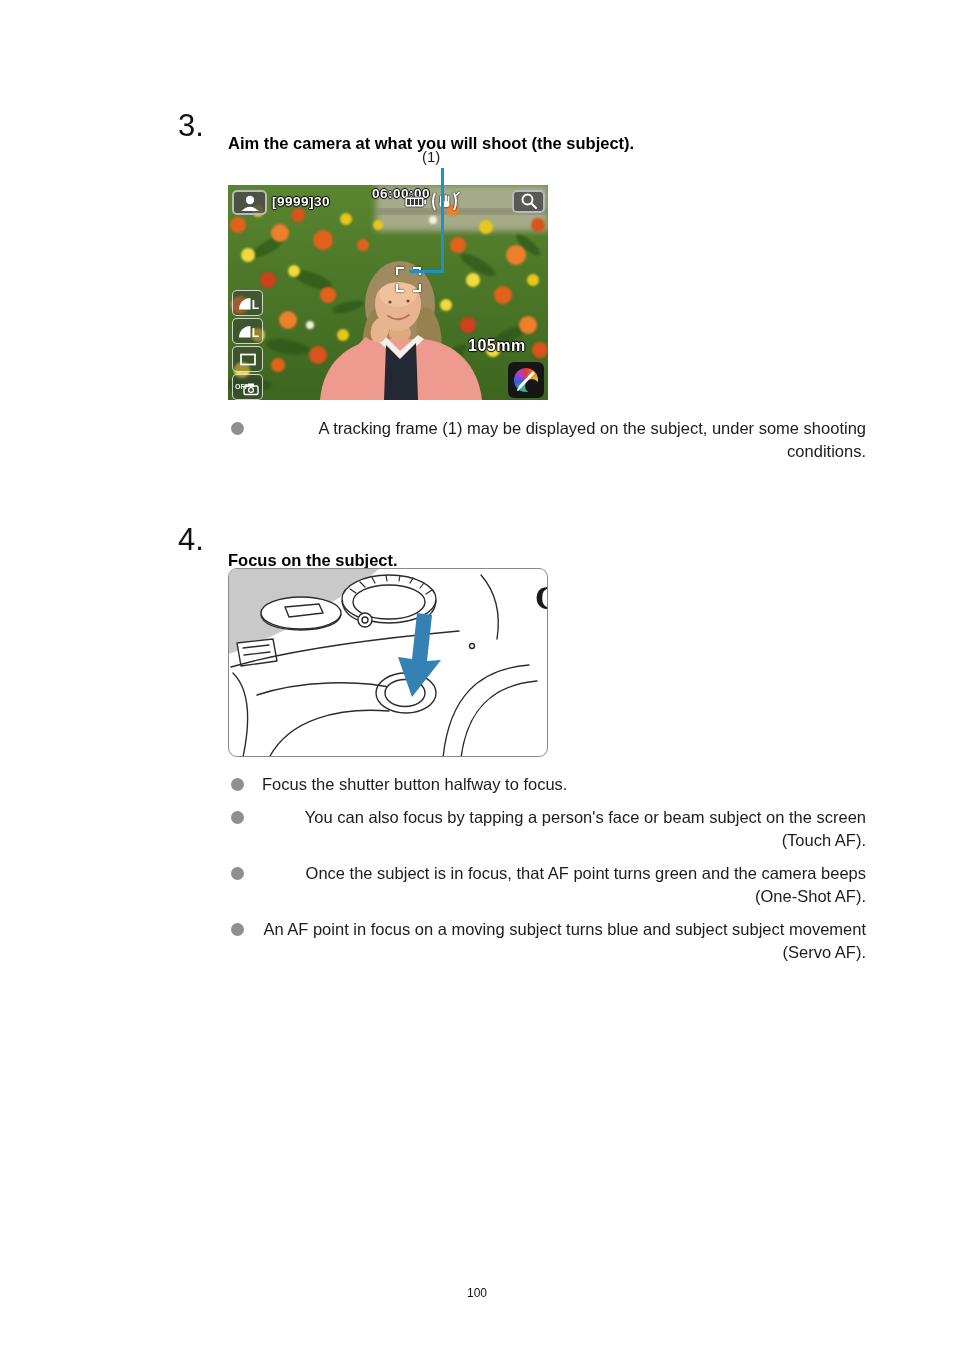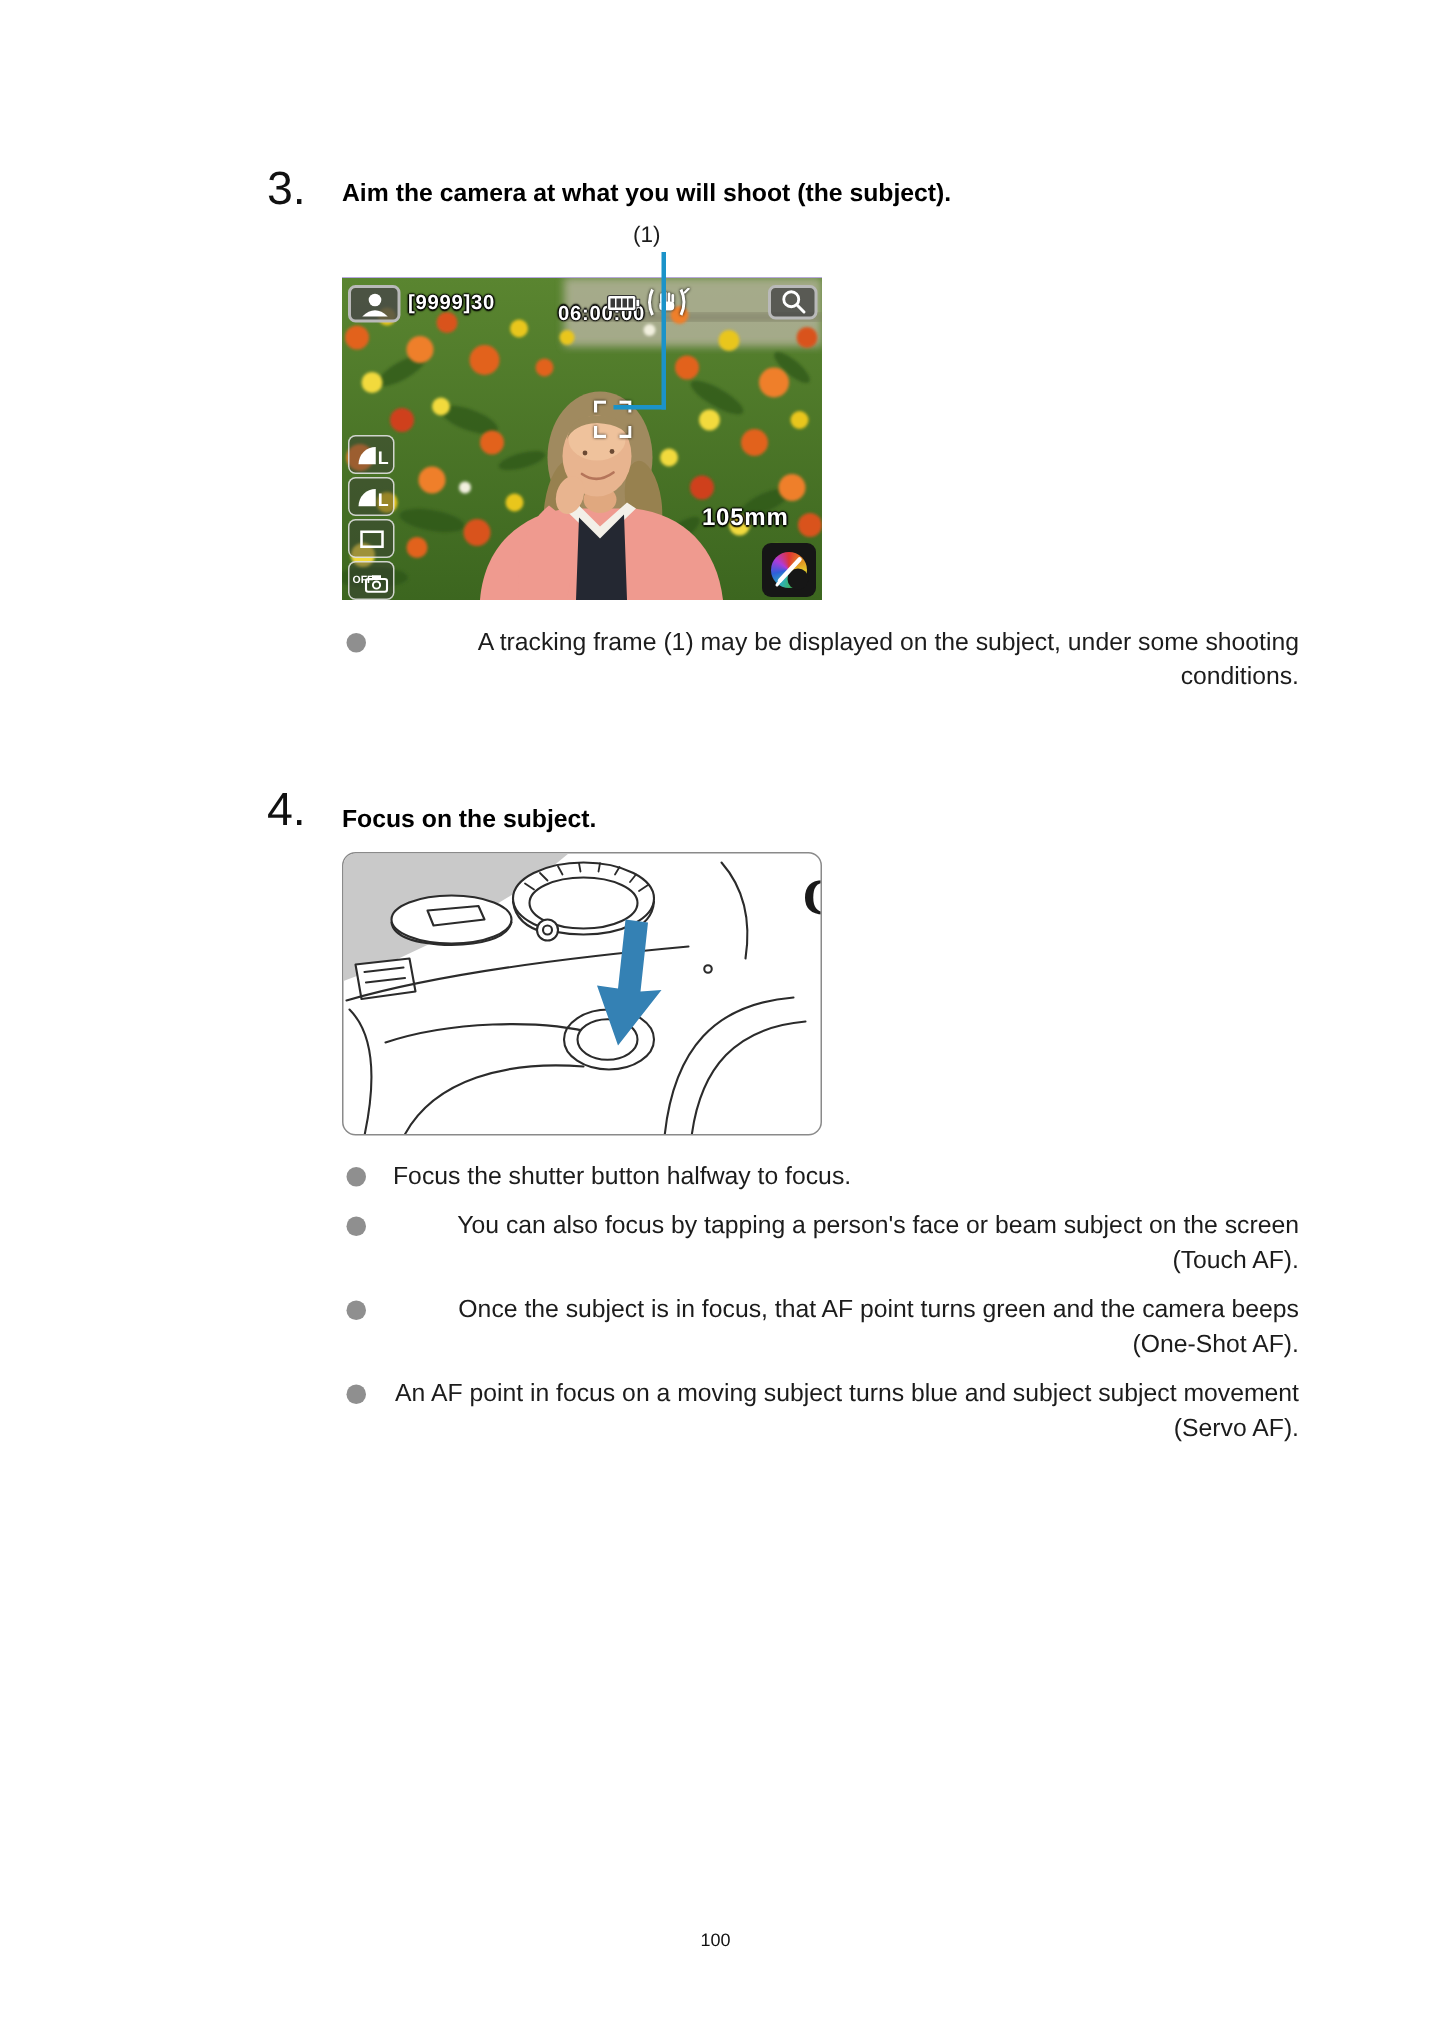--- a/index.html
+++ b/index.html
@@ -1,20 +1,20 @@
 <!DOCTYPE html>
 <html><head>
 <meta charset="utf-8">
 <style>
   html,body{margin:0;padding:0;background:#ffffff;}
   .page{position:relative;width:954px;height:1345px;background:#ffffff;
         font-family:"Liberation Sans",sans-serif;color:#1c1c1c;overflow:hidden;}
 
   .step-num{position:absolute;font-size:31px;font-weight:400;color:#111;}
-  .step-title{position:absolute;font-size:16.5px;font-weight:bold;color:#000;}
+  .step-title{position:absolute;font-size:16.5px;font-weight:bold;color:#000;margin-top:14px;}
 
   .callout-label{position:absolute;font-size:15px;color:#1c1c1c;}
   .callout-vline{position:absolute;width:3px;background:#1b93c9;z-index:6;}
   .callout-hline{position:absolute;height:3px;background:#1b93c9;z-index:6;}
 
   .lcd{position:absolute;left:228px;top:185px;width:320px;height:215px;overflow:hidden;background:#8b5cf6;}
   .lcd svg.photo{position:absolute;left:0;top:0;}
 
   .osd-text{position:absolute;color:#fff;font-weight:bold;font-size:13.5px;letter-spacing:.5px;
             text-shadow:-1px 0 1px #000,1px 0 1px #000,0 -1px 1px #000,0 1px 1px #000;z-index:3;white-space:nowrap;}
@@ -147,21 +147,21 @@
       </g>
     </svg>
 
     <div class="osd-btn" style="left:4px;top:5px;width:35px;height:25px;">
       <svg width="24" height="18" viewBox="0 0 24 18">
         <circle cx="12" cy="6" r="4.2" fill="#fff"></circle>
         <path d="M3.5,17 Q12,8.5 20.5,17 Z" fill="#fff"></path>
       </svg>
     </div>
     <div class="osd-text" style="left:44px;top:9px;">[9999]30</div>
-    <div class="osd-text" style="left:112px;top:16px;padding-left:32px;">06:00:00</div>
+    <div class="osd-text" style="left:112px;top:1px;padding-left:32px;">06:00:00</div>
     <svg style="position:absolute;left:176px;top:10px;z-index:3;" width="24" height="14" viewBox="0 0 24 14">
       <rect x="1" y="2" width="19" height="10" rx="1.5" fill="#fff" stroke="#333" stroke-width=".8"></rect>
       <rect x="20" y="4.5" width="2.5" height="5" fill="#fff" stroke="#333" stroke-width=".6"></rect>
       <g fill="#3a3a3a">
           <rect x="3" y="4" width="3" height="6"></rect>
           <rect x="7" y="4" width="3" height="6"></rect>
           <rect x="11" y="4" width="3" height="6"></rect>
           <rect x="15" y="4" width="3" height="6"></rect>
         </g>
     </svg>

